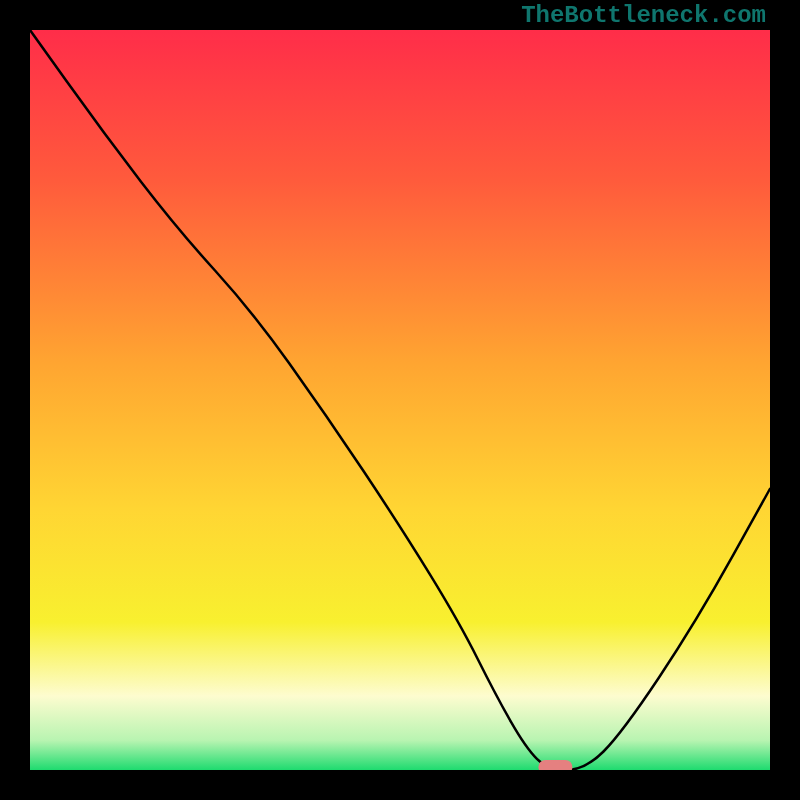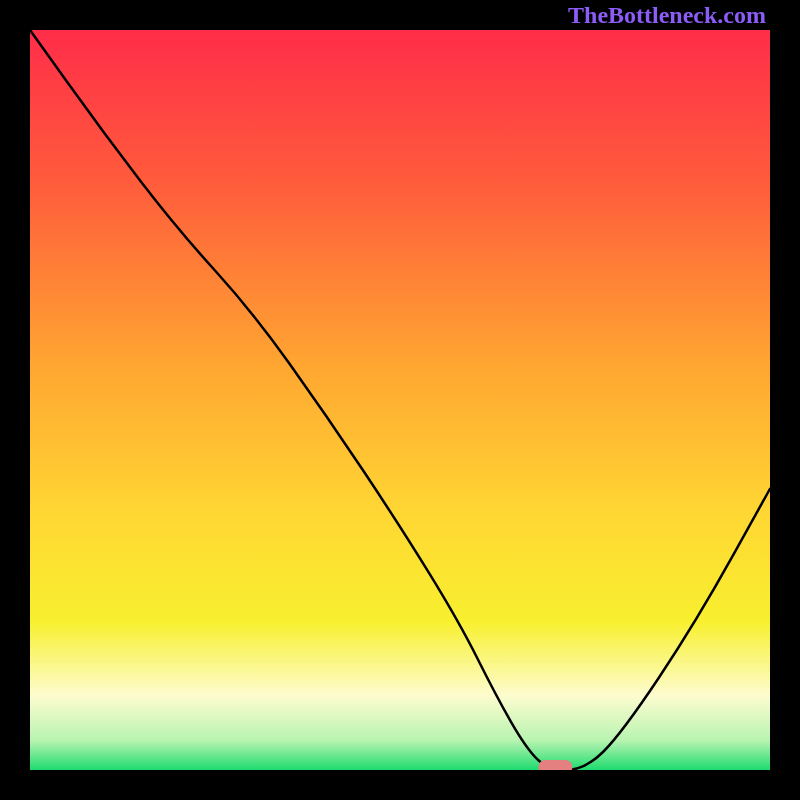--- a/index.html
+++ b/index.html
@@ -15,24 +15,24 @@
     left: 30px;
     top: 30px;
     width: 740px;
     height: 740px;
     background: #000;
   }
   .watermark {
     position: absolute;
     top: 2px;
     right: 34px;
-    font-family: Liberation Serif, serif;
+    font-family: Liberation Mono, monospace;
     font-size: 24px;
     font-weight: 600;
-    color: #8b5cf6;
+    color: #0f766e;
     letter-spacing: 0px;
   }
   svg {
     position: absolute;
     left: 30px;
     top: 30px;
     width: 740px;
     height: 740px;
     display: block;
   }

